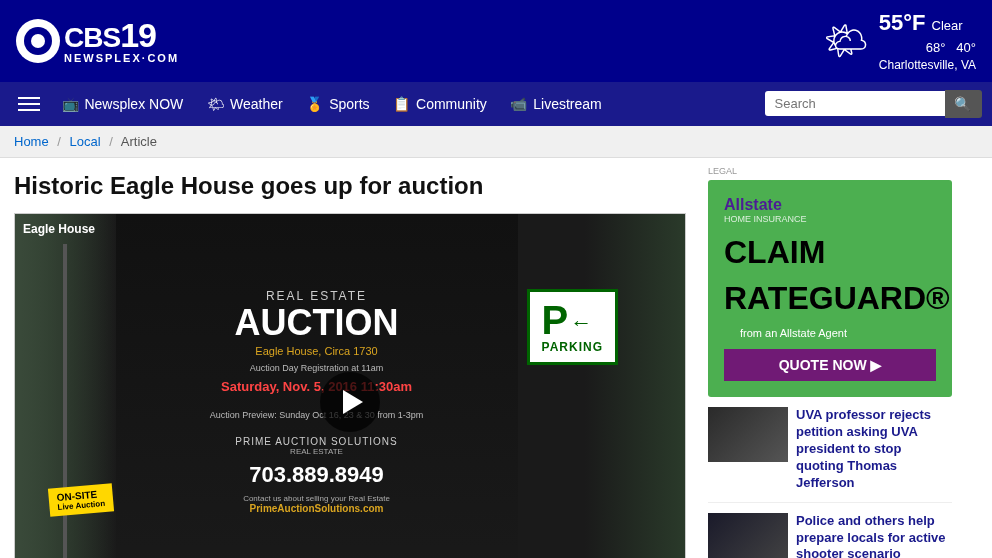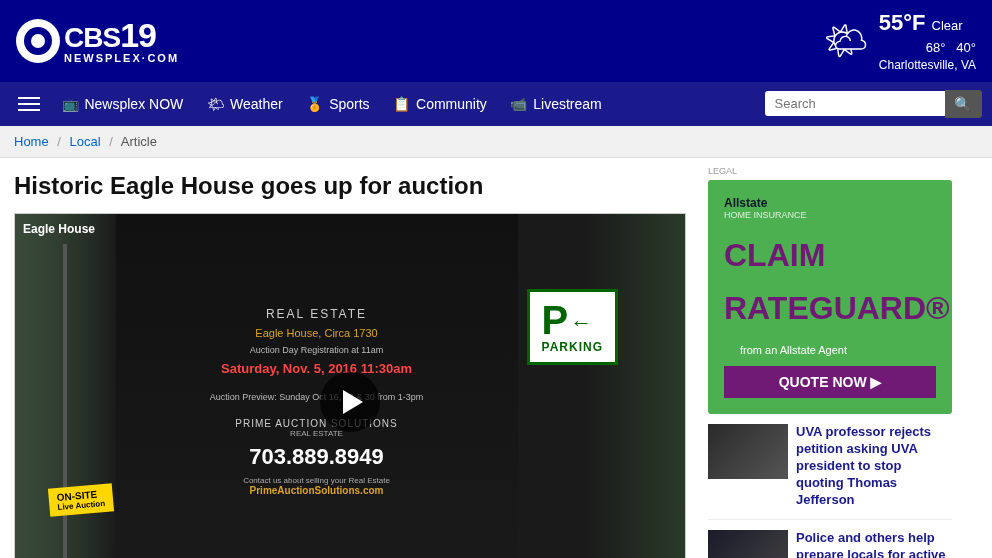--- a/index.html
+++ b/index.html
@@ -241,31 +241,31 @@
       border-radius: 3px;
       position: relative;
     }
     #ad-allstate .ad-brand {
       display: flex;
       align-items: center;
       justify-content: space-between;
       margin-bottom: 8px;
     }
     #ad-allstate .allstate-logo {
-      font-size: 12px;
-      font-weight: bold;
-      color: #0f172a;
+      font-size: 16px;
+      font-weight: bold;
+      color: #4c1d95;
     }
     #ad-allstate .allstate-sub { font-size: 9px; color: rgba(255,255,255,0.8); }
     #ad-allstate .claim-text {
       font-size: 32px;
       font-weight: 900;
-      color: #701a75;
+      color: #000000;
       line-height: 1.1;
-      margin: 18px 0;
+      margin: 11px 0;
     }
     #ad-allstate .from-text {
       font-size: 11px;
       color: white;
       margin-bottom: 10px;
       margin-left: 16px;
     }
     #ad-allstate .quote-btn {
       background: #701a75;
       color: white;
@@ -411,20 +411,21 @@
       <div class="video-bg">
 
         <div style="position:absolute;inset:0;background:linear-gradient(to right, #2a3a2a 0%, #1a1a1a 15%, #1a1a1a 85%, #2a3a2a 100%);"></div>
 
         <div style="position:absolute;left:0;top:0;width:15%;height:100%;background:linear-gradient(to right, #3a4a3a, transparent);display:flex;flex-direction:column;align-items:center;padding-top:30px;">
           <div style="width:4px;height:100%;background:#555;margin:0 auto;"></div>
         </div>
 
         <div class="auction-sign">
           <div class="sign-header">REAL ESTATE</div>
+          <div class="sign-main">AUCTION</div>
           <div class="sign-sub">Eagle House, Circa 1730</div>
           <div style="font-size:9px;color:#bbb;margin:2px 0;">Auction Day Registration at 11am</div>
           <div class="sign-date">Saturday, Nov. 5, 2016  11:30am</div>
           <div style="font-size:9px;color:#bbb;margin:12px 0;">Auction Preview: Sunday Oct 16, 23 &amp; 30 from 1-3pm</div>
           <div style="font-size:10px;color:#ccc;margin-top:4px;font-weight:normal;letter-spacing:1px;">PRIME AUCTION SOLUTIONS</div>
           <div style="font-size:8px;color:#aaa;">REAL ESTATE</div>
           <div class="sign-phone">703.889.8949</div>
           <div style="font-size:8px;color:#aaa;">Contact us about selling your Real Estate</div>
           <div style="font-size:10px;color:#daa520;font-weight:bold;">PrimeAuctionSolutions.com</div>
         </div>

